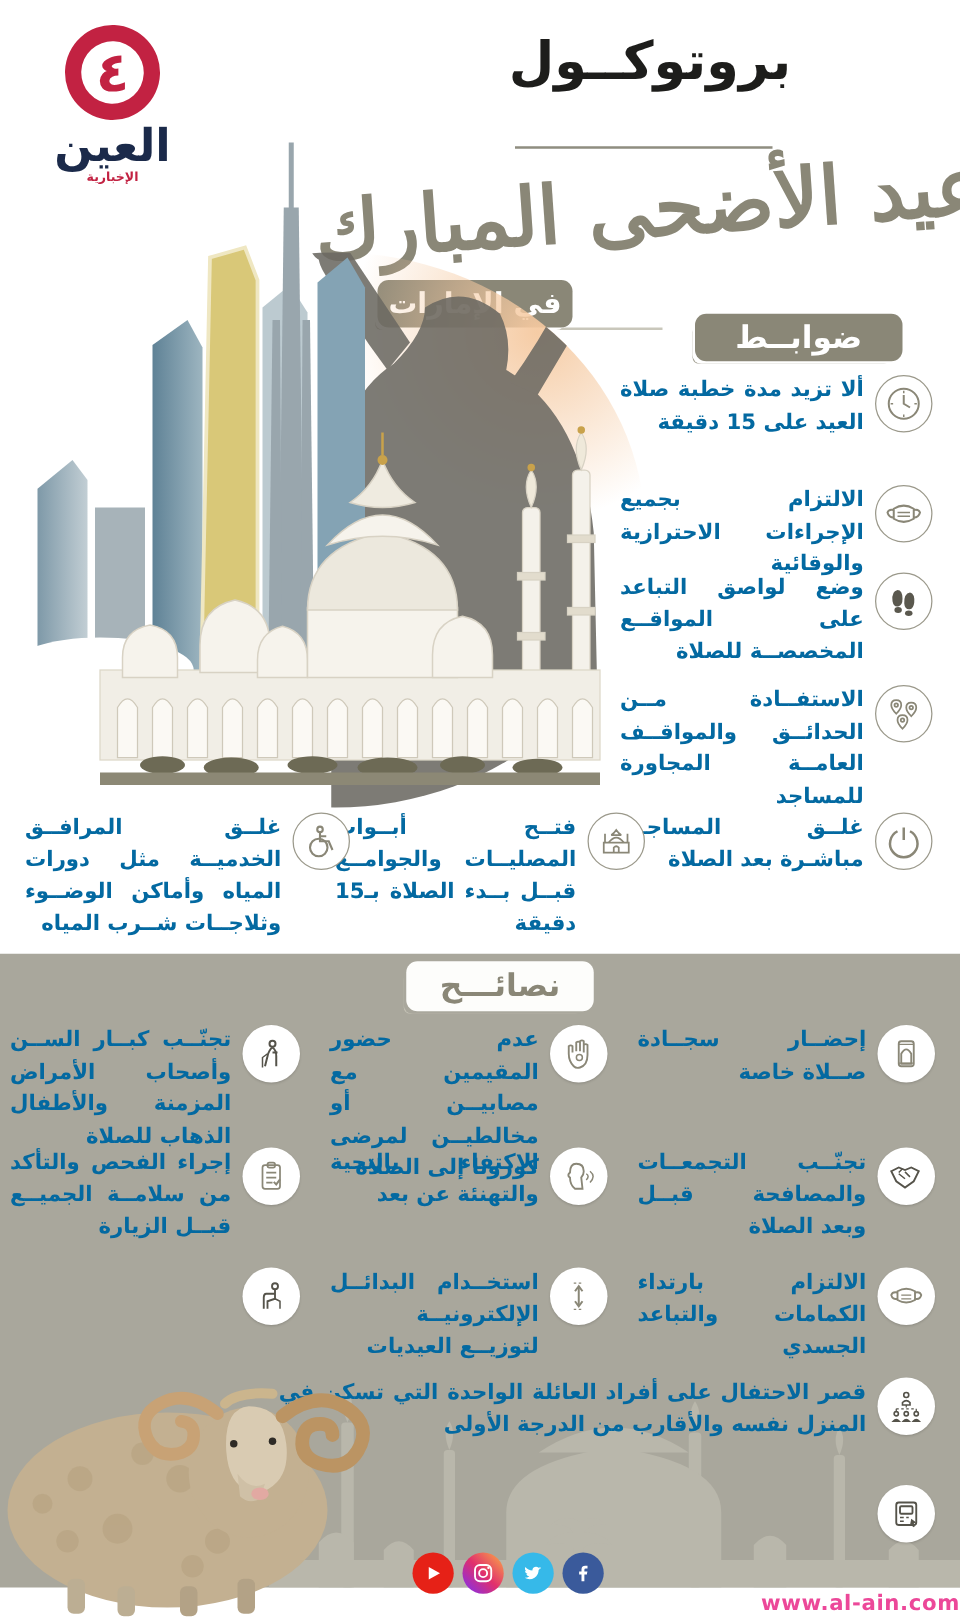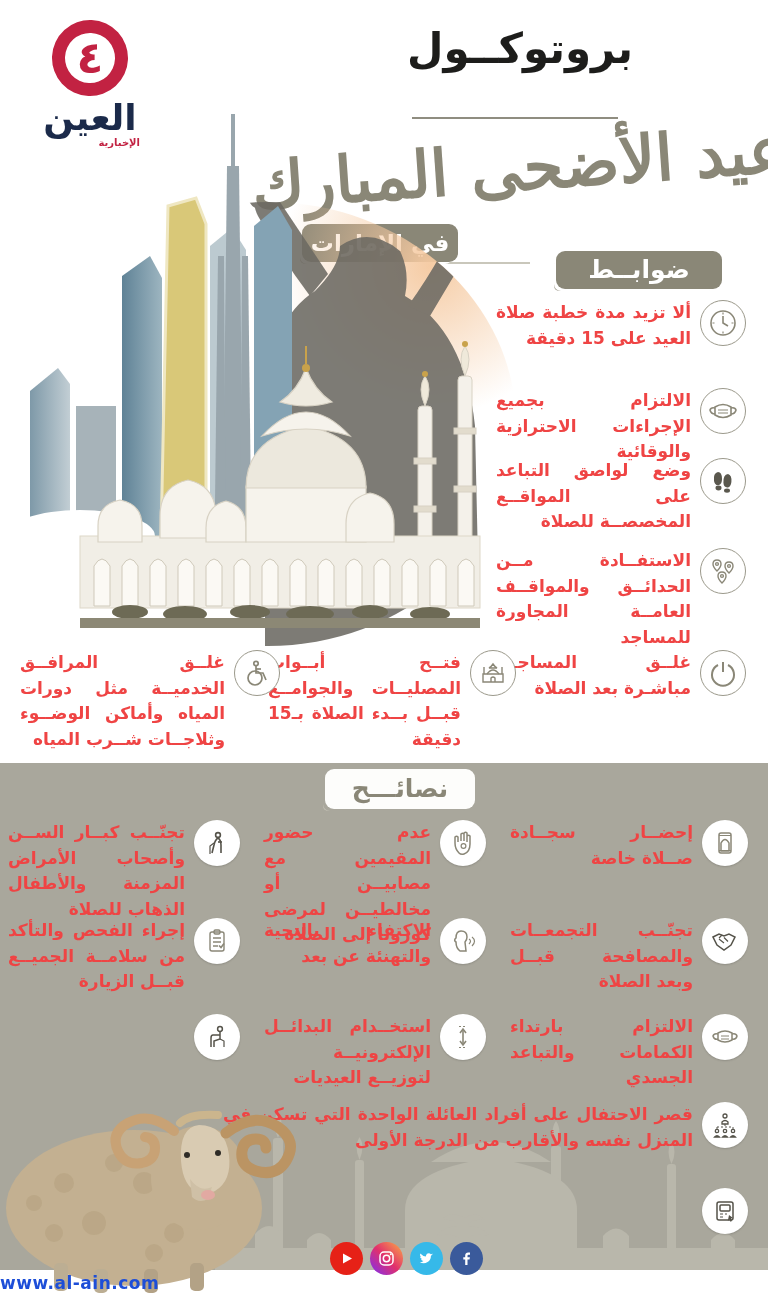--- a/index.html
+++ b/index.html
@@ -19,31 +19,31 @@
   .badge-line{left:380px;top:262px;width:150px;height:2px;background:#c9c7bb;}
   .sec-reg{left:556px;top:251px;width:166px;height:38px;font-size:25px;line-height:38px;}
   .sec-tips{left:325px;top:769px;width:150px;height:40px;font-size:25px;line-height:40px;
             background:#fdfdfb;color:#8a8777;box-shadow:-4px 4px 0 -2px #a9a79c,-6px 6px 0 -4px #c4c2b5;}
   
   .item{position:absolute;display:flex;direction:rtl;gap:9px;align-items:flex-start;}
   .icon-o{flex:none;width:44px;height:44px;border:1.5px solid #9b998b;border-radius:50%;
           background:#ffffff;display:flex;align-items:center;justify-content:center;}
   .icon-w{flex:none;width:46px;height:46px;border-radius:50%;background:#ffffff;
           display:flex;align-items:center;justify-content:center;box-shadow:0 1px 2px rgba(0,0,0,.15);}
-  .txt{font-weight:bold;font-size:17px;line-height:1.5;color:#ef4444;text-align:justify;text-align-last:right;}
+  .txt{font-weight:bold;font-size:17px;line-height:1.5;color:#0369a1;text-align:justify;text-align-last:right;}
   
   .tips-band{left:0;top:763px;width:768px;height:507px;background:#a9a79c;}
   
   .social{left:330px;top:1242px;display:flex;gap:7px;}
   .sbtn{width:33px;height:33px;border-radius:50%;display:flex;align-items:center;justify-content:center;}
-  .website{left:0;top:1273px;width:768px;text-align:left;font-weight:bold;font-size:17px;color:#1d4ed8;letter-spacing:.5px;}
+  .website{left:0;top:1273px;width:768px;text-align:right;font-weight:bold;font-size:17px;color:#ec4899;letter-spacing:.5px;}
   
   .logo-wrap{left:40px;top:16px;width:100px;text-align:center;}
   .logo-name{font-size:36px;font-weight:bold;color:#1b2a4a;direction:rtl;line-height:1;}
-  .logo-sub{font-size:10px;font-weight:bold;color:#c22242;direction:rtl;margin-top:1px;text-align:right;}
+  .logo-sub{font-size:10px;font-weight:bold;color:#c22242;direction:rtl;margin-top:1px;}
   svg{display:block;}
 </style>
 </head>
 <body>
 
 <div class="abs logo-wrap">
   <svg width="84" height="84" viewBox="0 0 84 84" style="margin:0 auto">
     <path d="M42 4 A38 38 0 1 0 80 42 A38 38 0 0 0 42 4 Z M42 17 A25 25 0 1 1 17 42 A25 25 0 0 1 42 17 Z" fill="#c22242" transform="rotate(-20 42 42)"></path>
     <text x="42" y="57" font-size="44" font-weight="bold" fill="#c22242" text-anchor="middle" font-family="DejaVu Sans, sans-serif">٤</text>
   </svg>

